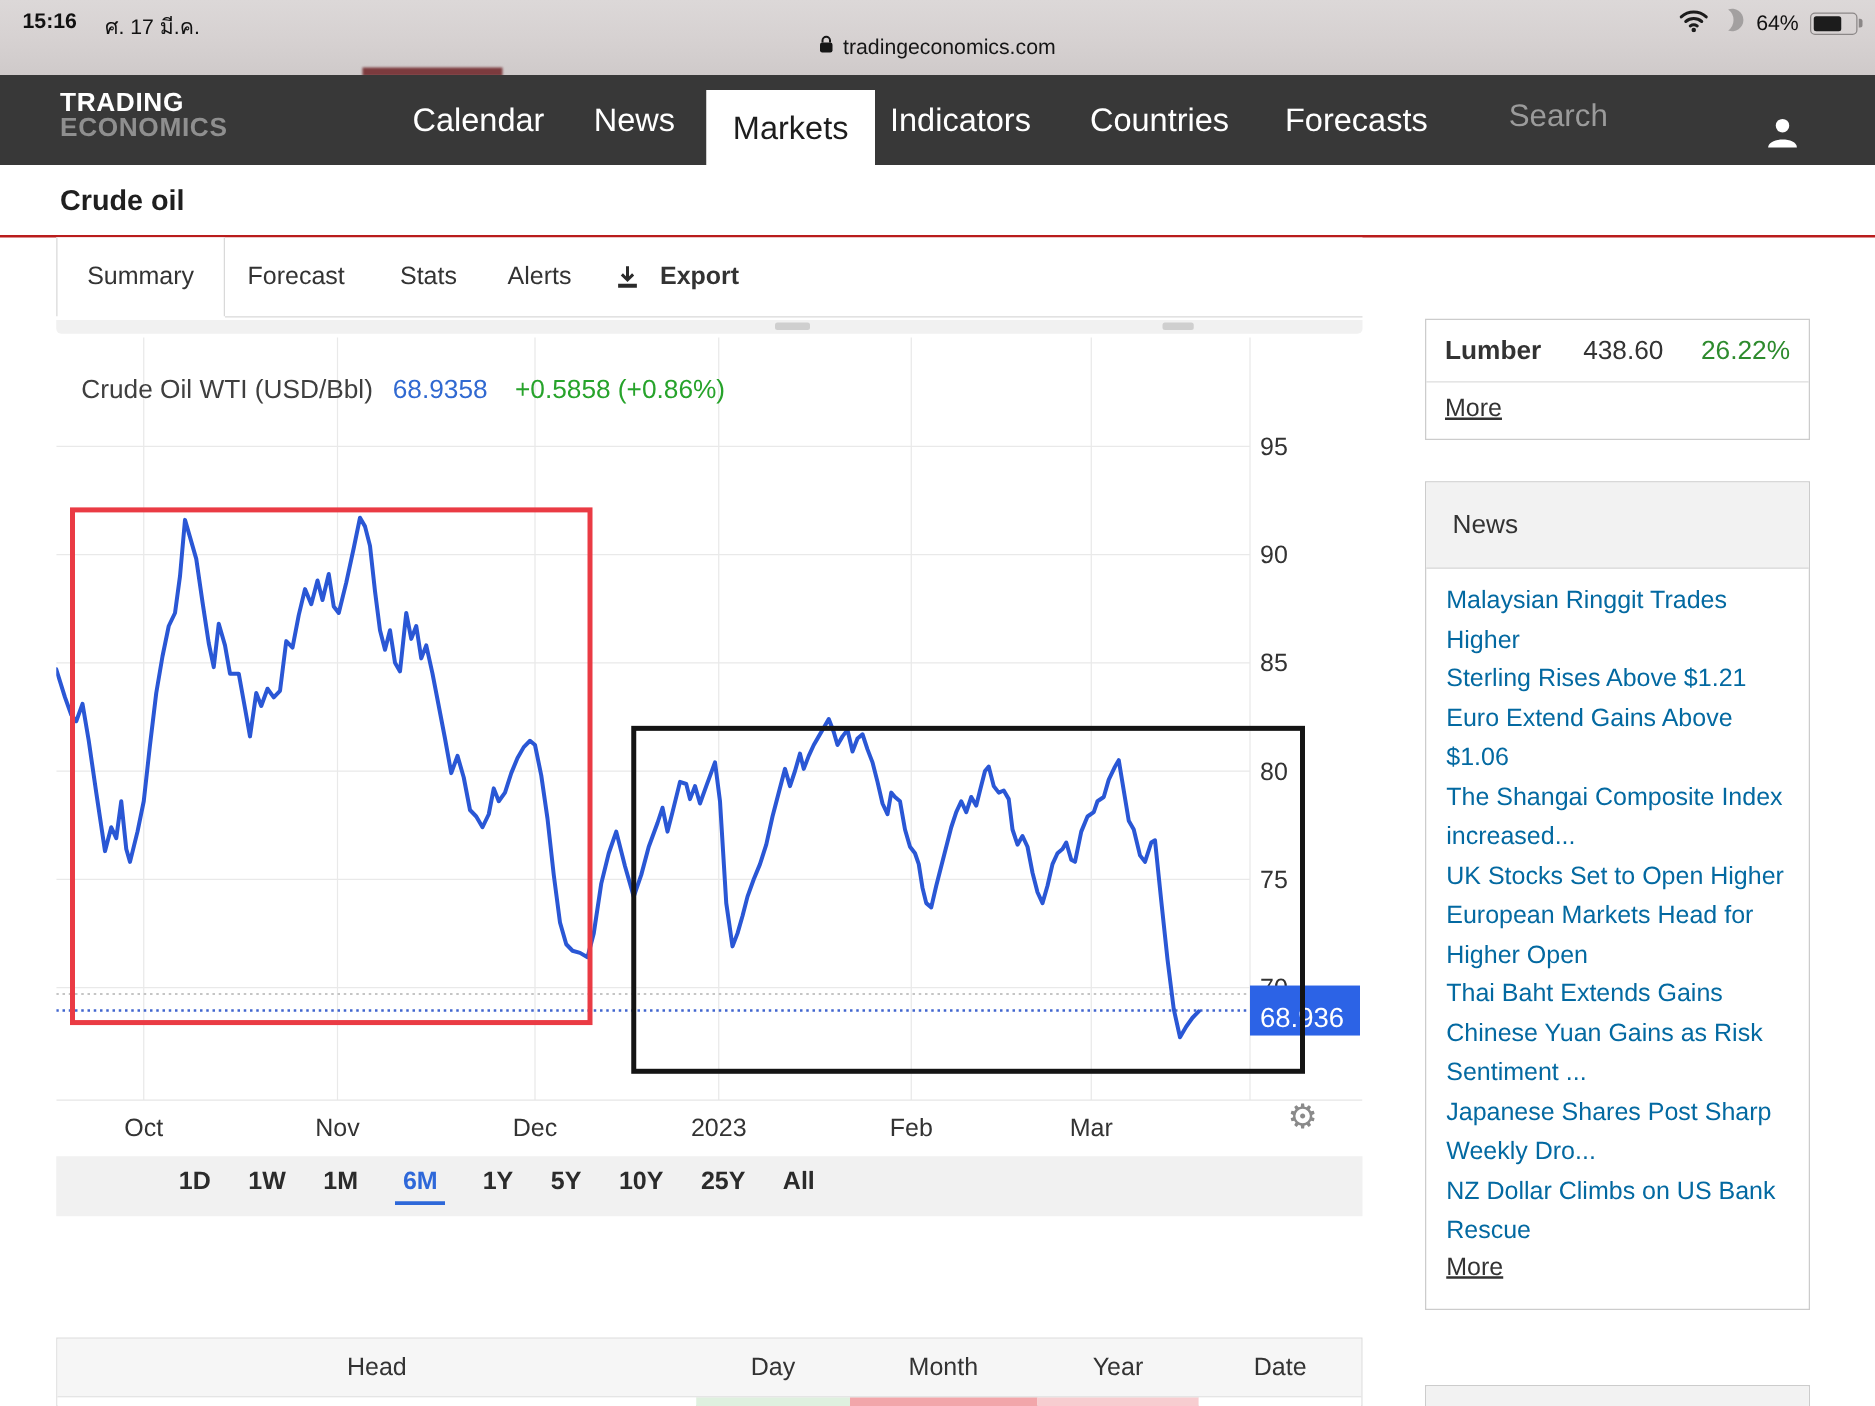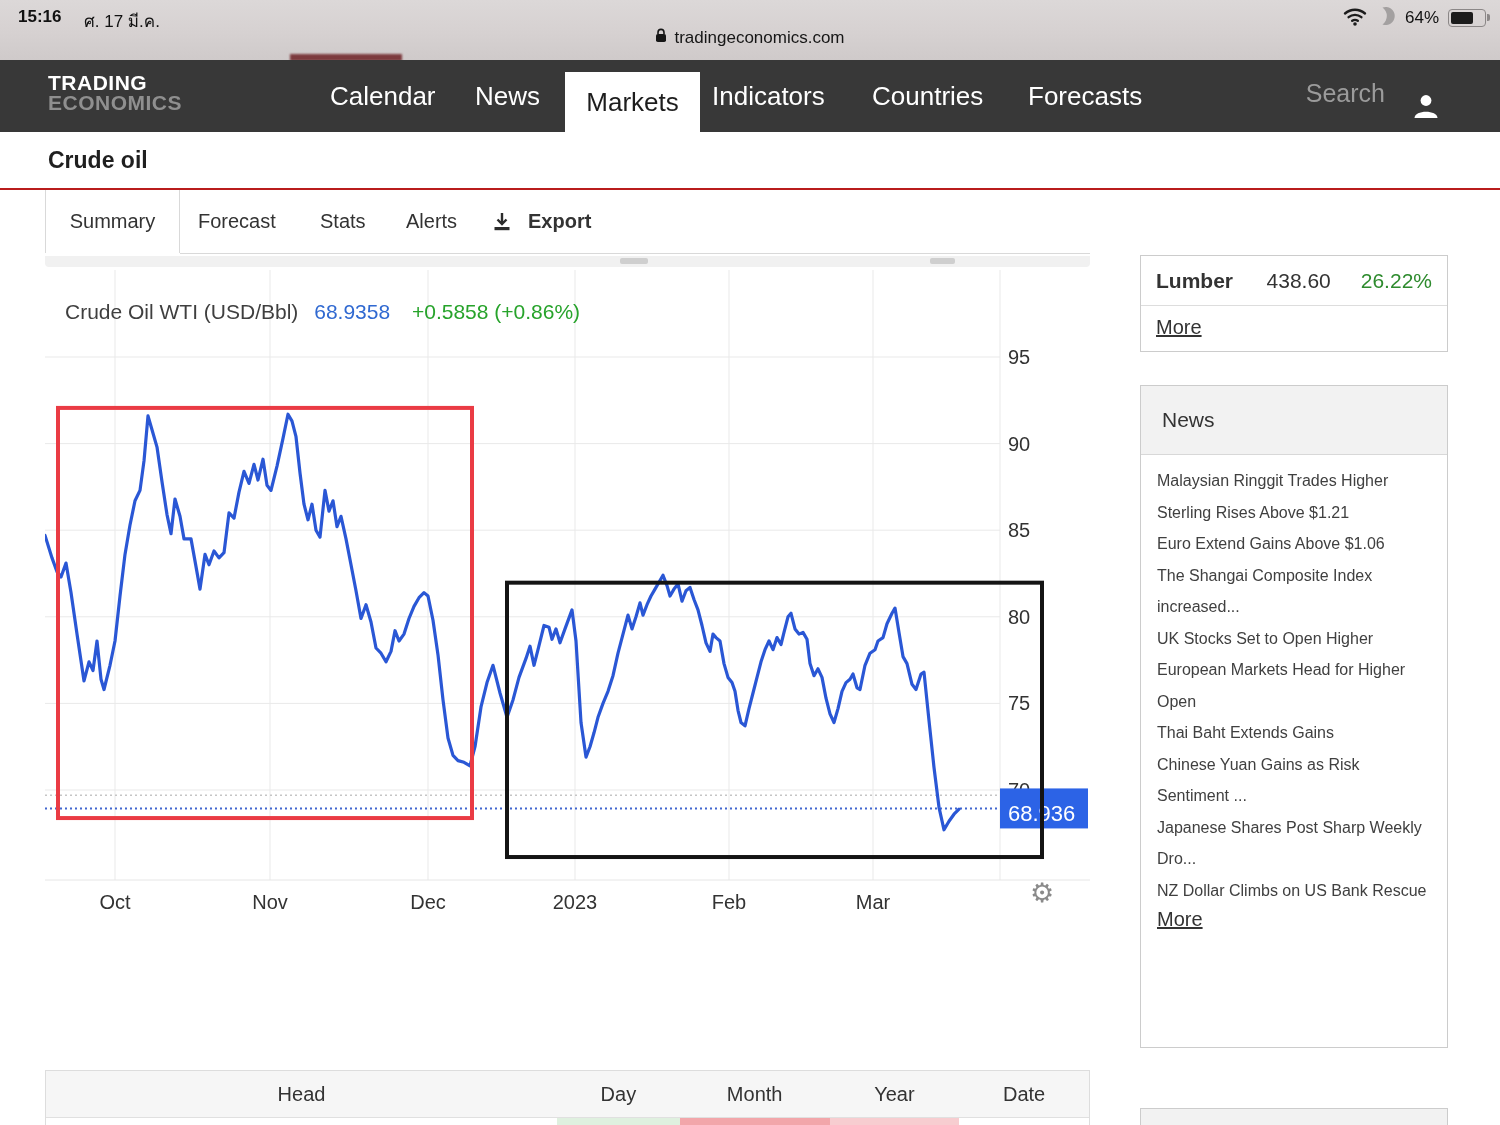--- a/index.html
+++ b/index.html
@@ -20,21 +20,21 @@
   .page-artifact{position:absolute;left:290px;top:54px;width:112px;height:7px;background:#6e2226;opacity:.85;filter:blur(1px);}
 
   
   .navbar{position:absolute;left:0;top:60px;width:1500px;height:72px;background:#383838;}
   .logo{position:absolute;left:48px;top:13px;line-height:0.95;font-weight:700;font-size:21px;letter-spacing:.5px;}
   .logo .l1{color:#ffffff;}
   .logo .l2{color:#8f8f8f;}
   .nav-item{position:absolute;top:0;height:72px;display:flex;align-items:center;color:#fff;font-size:26px;cursor:pointer;}
   .nav-item.active{background:#ffffff;color:#1d1d1d;justify-content:center;}
   .search-wrap{position:absolute;left:1205px;top:78px;}
-  .search-input{width:178px;background:transparent;border:none;outline:none;font-size:25px;color:#e8e8e8;font-family:"Liberation Sans",sans-serif;text-align:right;}
+  .search-input{width:178px;background:transparent;border:none;outline:none;font-size:25px;color:#e8e8e8;font-family:"Liberation Sans",sans-serif;}
   .search-input::placeholder{color:#9b9b9b;}
   .search-underline{position:absolute;left:1202px;top:133px;width:183px;height:1px;background:#9e9e9e;}
   .user-icon{position:absolute;left:1412px;top:92px;}
 
   
   .heading-row{position:absolute;left:0;top:132px;width:1500px;height:58px;background:#fff;border-bottom:2px solid #b91c1c;box-sizing:border-box;padding-left:18px;}
   .page-title{position:absolute;left:48px;top:15px;font-size:23px;font-weight:700;color:#1f1f1f;}
   .tabs-row{position:absolute;left:45px;top:190px;width:1045px;height:64px;background:#fff;}
   .tabs-border{position:absolute;left:135px;top:63px;width:910px;height:1px;background:#d9d9d9;}
   .tab{font-size:20px;color:#333;cursor:pointer;}
@@ -70,21 +70,21 @@
   .panel{position:absolute;left:1140px;width:308px;background:#fff;border:1px solid #cccccc;box-sizing:border-box;}
   .market-panel{top:255px;height:97px;}
   .mp-row{display:flex;align-items:center;height:49px;padding:0 15px;border-bottom:1px solid #ddd;font-size:21px;color:#333;}
   .mp-name{font-weight:700;flex:1;}
   .mp-price{margin-right:30px;}
   .mp-more,.news-more{padding:10px 15px;font-size:20px;}
   .link{color:#333;text-decoration:underline;cursor:pointer;}
   .news-panel{top:385px;height:663px;}
   .panel-header{height:69px;background:#f2f2f2;border-bottom:1px solid #d8d8d8;display:flex;align-items:center;padding-left:21px;font-size:21px;color:#333;box-sizing:border-box;}
   .news-body{padding:10px 16px 0 16px;}
-  .news-item{font-size:16px;line-height:31.5px;color:#404040;cursor:pointer;}
+  .news-item{font-size:20px;line-height:31.5px;color:#0369a1;cursor:pointer;}
   .related-panel{top:1108px;height:45px;overflow:hidden;}
 </style>
 </head>
 <body>
 
 <div class="screen">
 
   <div class="statusbar">
     <span class="sb-time">15:16</span>
     <span class="sb-date">ศ. 17 มี.ค.</span>
@@ -202,20 +202,31 @@
         <text x="963" y="553.4284799999998" font-size="22" fill="#ffffff" font-family="Liberation Sans, sans-serif">68.936</text>
         <rect x="13" y="139.92079999999996" width="414" height="410.13760000000013" fill="none" stroke="#ea3b44" stroke-width="4"></rect>
         <rect x="462" y="314.67960000000005" width="535" height="274.3488000000001" fill="none" stroke="#141414" stroke-width="4"></rect>
       </svg>
     <div class="chart-title">
       <span class="ct-name">Crude Oil WTI (USD/Bbl)</span>
       <span class="ct-price" style="color: rgb(48, 105, 209);">68.9358</span>
       <span class="ct-change" style="color: rgb(39, 163, 43);">+0.5858 (+0.86%)</span>
     </div>
     <span class="gear">⚙</span>
+    <div class="range-row">
+      <span class="range-btn">1D</span>
+      <span class="range-btn">1W</span>
+      <span class="range-btn">1M</span>
+      <span class="range-btn selected" style="color: rgb(46, 104, 217);">6M</span>
+      <span class="range-btn">1Y</span>
+      <span class="range-btn">5Y</span>
+      <span class="range-btn">10Y</span>
+      <span class="range-btn">25Y</span>
+      <span class="range-btn">All</span>
+    </div>
   </div>
 
   <div class="bottom-table">
     <div class="bt-header">
       <span class="bt-col c0">Head</span>
       <span class="bt-col c1">Day</span>
       <span class="bt-col c2">Month</span>
       <span class="bt-col c3">Year</span>
       <span class="bt-col c4">Date</span>
     </div>

